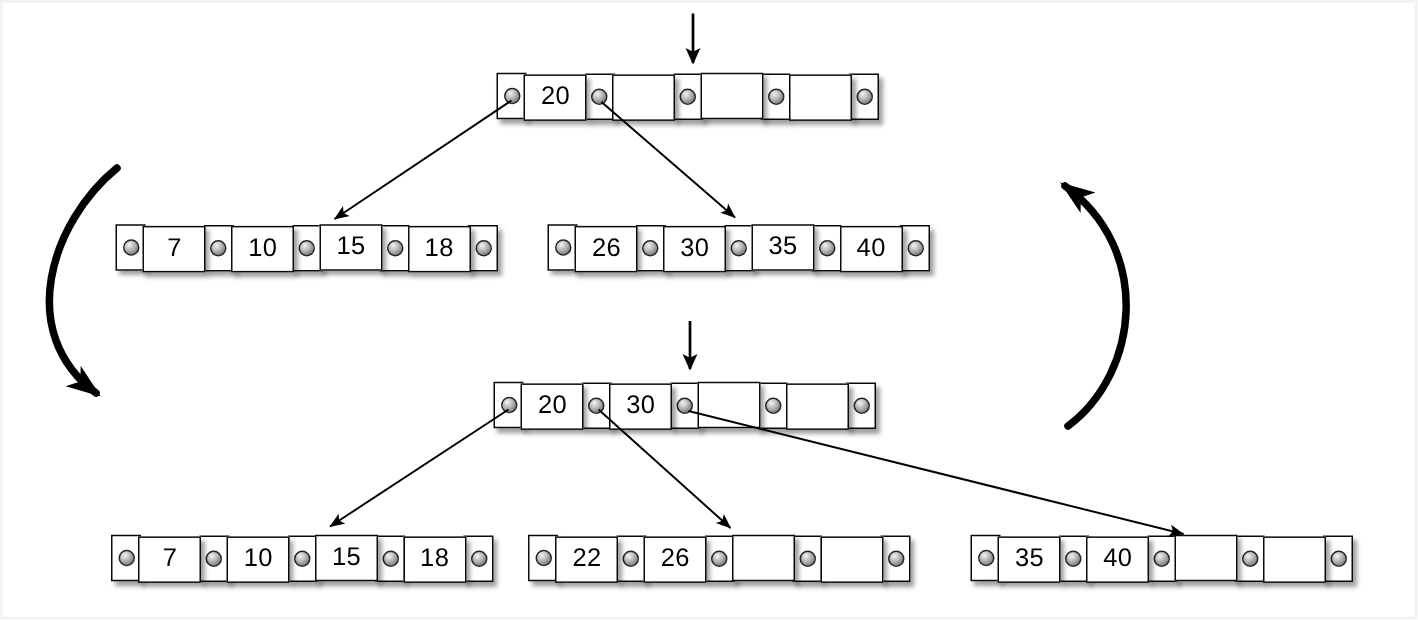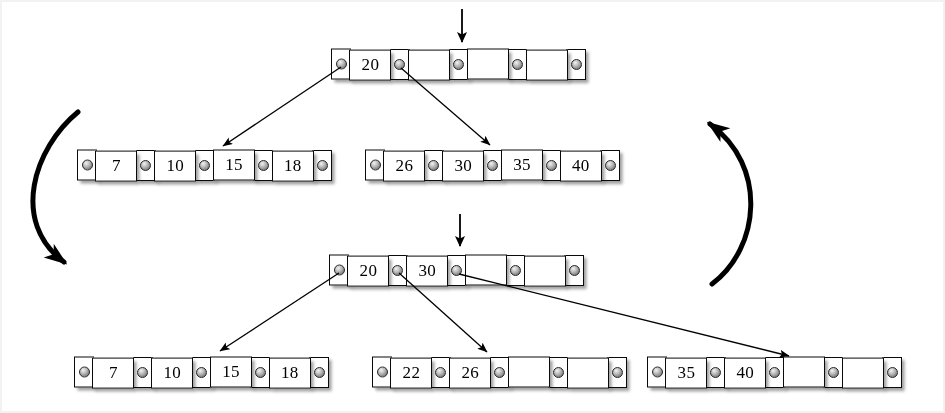--- a/index.html
+++ b/index.html
@@ -1,18 +1,18 @@
 <!DOCTYPE html>
 <html><head>
 <meta charset="utf-8">
 <style>
   html,body{margin:0;padding:0;background:#fdfdfd;}
   .canvas{
     position:relative;width:945px;height:413px;background:#ffffff;
-    font-family:Liberation Serif, serif;overflow:hidden;
+    font-family:Liberation Sans, sans-serif;overflow:hidden;
     box-shadow: inset 0 0 0 2px #f2f2f2;
   }
   .node{position:absolute;display:flex;align-items:flex-start;}
   .cell{
     box-sizing:border-box;height:31px;background:#ffffff;
     border:1.6px solid #0a0a0a;
     box-shadow:2.5px 3px 3px rgba(0,0,0,0.38);
     display:flex;align-items:center;justify-content:center;
   }
   .cell + .cell{margin-left:-1.6px;}
@@ -160,21 +160,21 @@
       </span>
       <span class="cell key">15</span>
       <span class="cell ptr">
         <span class="dot"></span>
       </span>
       <span class="cell key">18</span>
       <span class="cell ptr">
         <span class="dot"></span>
       </span>
     </div>
-  <div class="node" style="left:372px;top:357px;">
+  <div class="node" style="left:352px;top:357px;">
       <span class="cell ptr">
         <span class="dot"></span>
       </span>
       <span class="cell key">22</span>
       <span class="cell ptr">
         <span class="dot"></span>
       </span>
       <span class="cell key">26</span>
       <span class="cell ptr">
         <span class="dot"></span>

